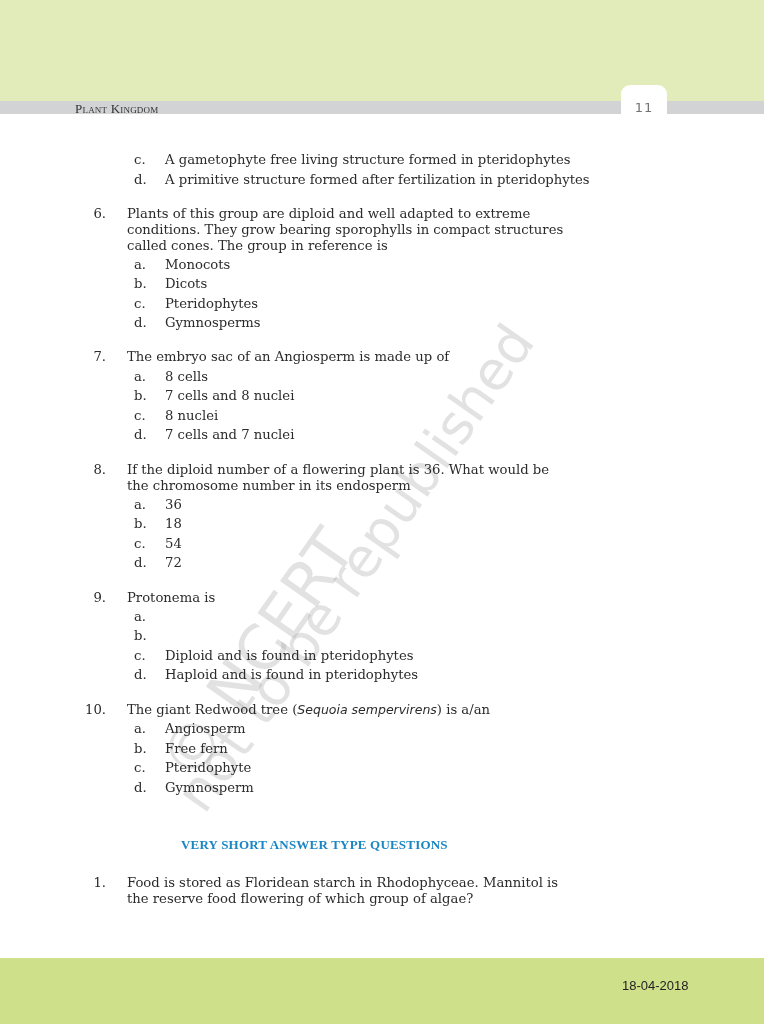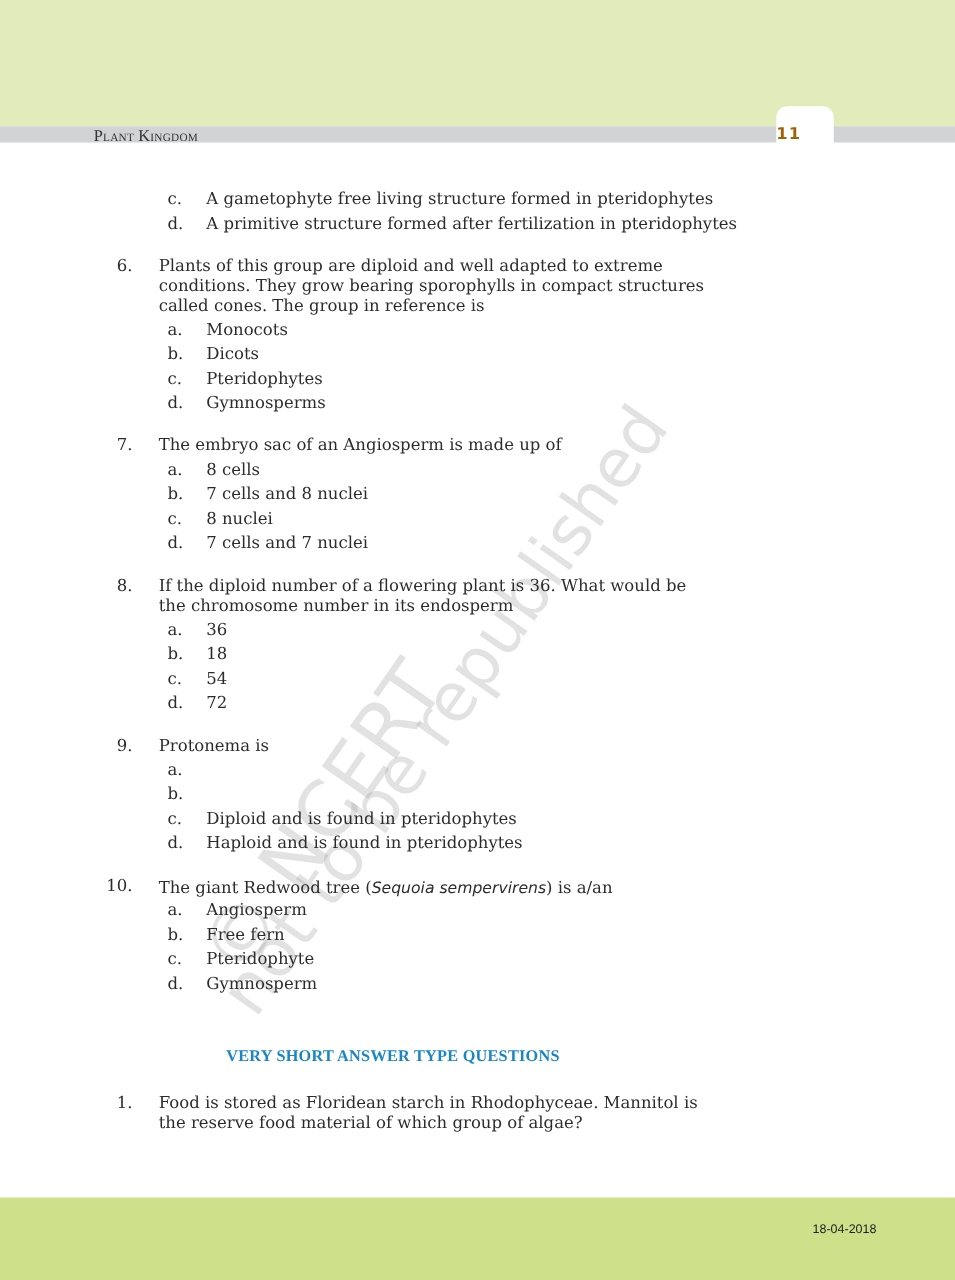--- a/index.html
+++ b/index.html
@@ -13,28 +13,27 @@
   .gray-band { position: absolute; left: 0; top: 101px; width: 764px; height: 13px; background: #d2d3d5; }
   .running-head {
     position: absolute; left: 75px; top: 102px; font-size: 13px; line-height: 13px;
     font-variant: small-caps; color: #333; font-family: "Liberation Serif", serif; letter-spacing: 0.2px;
   }
   .page-tab {
     position: absolute; left: 621px; top: 85px; width: 46px; height: 30px; background: #ffffff;
     border-radius: 9px 9px 0 0;
   }
   .page-num {
-    position: absolute; left: 621px; top: 100px; width: 46px; 
-    font-size: 13px; font-weight: bold; color: #a16207; font-family: "DejaVu Sans", sans-serif; letter-spacing: 1px;
+    position: absolute; left: 621px; top: 100px; width: 46px; text-align: center;
+    font-size: 13px; font-weight: normal; color: #737373; font-family: "DejaVu Sans", sans-serif; letter-spacing: 1px;
   }
   .bottom-band { position: absolute; left: 0; top: 958px; width: 764px; height: 66px; background: #cfe08a; }
   .date-stamp {
-    position: absolute; left: 622px; top: 978px; font-size: 10px; color: #222;
+    position: absolute; left: 622px; top: 978px; font-size: 13px; color: #222;
     font-family: "Liberation Sans", sans-serif;
-    margin-left: 28px;
   }
   .watermark {
     position: absolute; color: rgba(150,150,150,0.28); font-family: "DejaVu Sans", sans-serif;
     transform-origin: left bottom; white-space: nowrap; pointer-events: none;
   }
   .wm1 { left: 205px; top: 720px; font-size: 62px; transform: rotate(-55deg); }
   .wm2 { left: 215px; top: 760px; font-size: 54px; transform: rotate(-55deg); }
 
   .content { position: absolute; left: 0; top: 0; width: 764px; font-size: 13.2px; }
   .q { position: absolute; left: 0; width: 764px; }
@@ -172,18 +171,18 @@
     </div>
   <div class="opt" style="top:780px">
       <span class="opt-letter">d.</span>
       <span class="opt-text">Gymnosperm</span>
     </div>
 
   <div class="section-title">VERY SHORT ANSWER TYPE QUESTIONS</div>
 
   <div class="q" style="top:875px">
     <span class="qnum">1.</span>
-    <span class="qtext">Food is stored as Floridean starch in Rhodophyceae. Mannitol is the reserve food material of which group of algae?</span>
+    <span class="qtext">Food is stored as Floridean starch in Rhodophyceae. Mannitol is the reserve food flowering of which group of algae?</span>
   </div>
 </div>
 
 <div class="bottom-band"></div>
 <div class="date-stamp">18-04-2018</div>
 
 </body></html>

